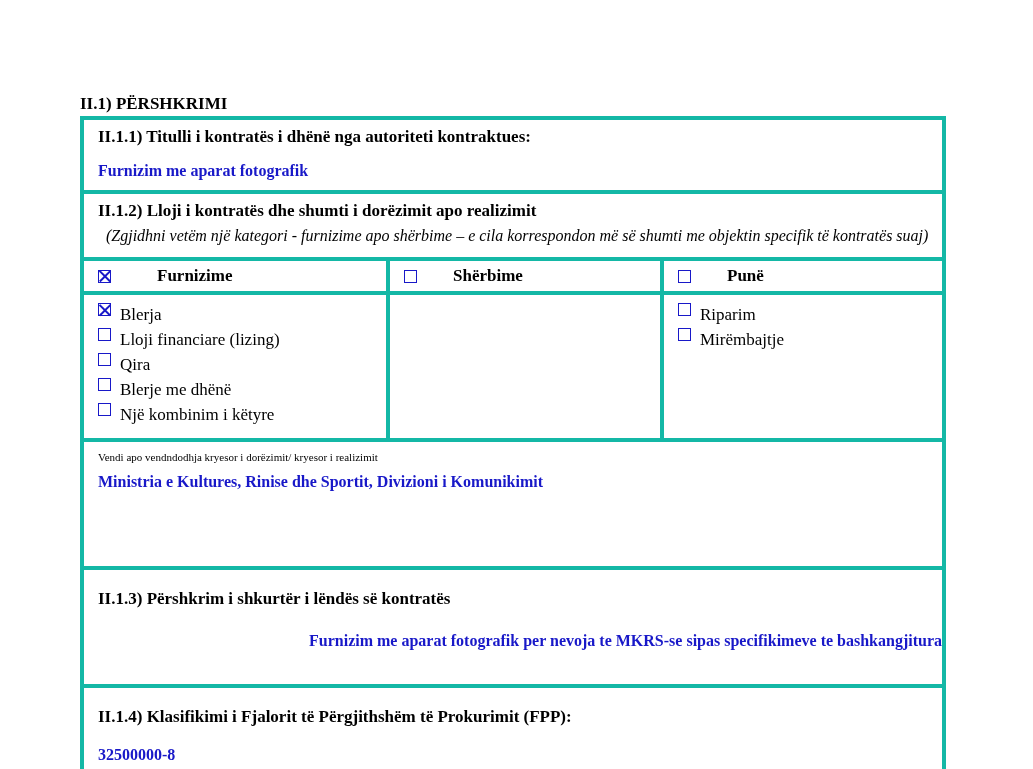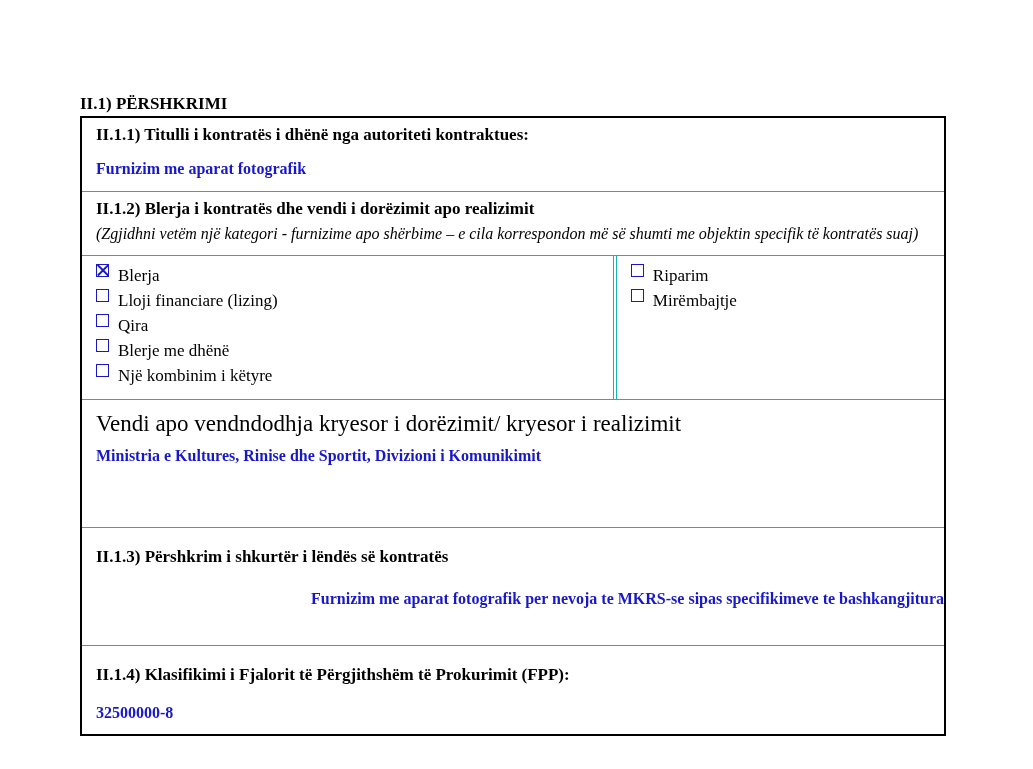--- a/index.html
+++ b/index.html
@@ -31,21 +31,21 @@
   }
   .doc-table {
     position: absolute;
     left: 80px;
     top: 116px;
     width: 866px;
     border: 2px solid #000;
     border-collapse: collapse;
   }
   .doc-table td {
-    border: 1px solid #14b8a6;
+    border: 4px solid #14b8a6;
     vertical-align: top;
     padding: 0;
   }
   .cell-pad {
     padding: 6px 0 8px 14px;
   }
   .b {
     font-weight: bold;
     font-size: 17px;
     line-height: 1.25;
@@ -55,21 +55,21 @@
     font-weight: bold;
     font-size: 16px;
     line-height: 1.3;
   }
   .ital {
     font-style: italic;
     font-size: 16px;
     line-height: 1.3;
   }
   .plain {
-    font-size: 23px;
+    font-size: 11px;
     line-height: 1.35;
   }
   .row-title-1 td { height: 74px; }
   .hdr-row td {
     height: 34px;
     text-align: left;
   }
   .cat-hdr {
     font-weight: bold;
     font-size: 17px;
@@ -134,26 +134,46 @@
           <div class="cell-pad">
             <div class="b">II.1.1) Titulli i kontratës i dhënë nga autoriteti kontraktues:</div>
             <div class="blue mt14">Furnizim me aparat fotografik</div>
           </div>
         </td>
       </tr>
 
       <tr>
         <td colspan="3">
           <div class="cell-pad" style="padding-bottom:10px;">
-            <div class="b">II.1.2)  Blerja i kontratës dhe vendi i dorëzimit apo realizimit</div>
-            <div class="ital" style="margin-top:5px; max-width:840px;">(Zgjidhni vetëm një kategori -  furnizime  apo shërbime – e cila korrespondon më së shumti me objektin specifik të kontratës suaj)</div>
-          </div>
-        </td>
-      </tr>
-
+            <div class="b">II.1.2)  Lloji i kontratës dhe shumti i dorëzimit apo realizimit</div>
+            <div class="ital" style="margin-top:5px; max-width:840px;margin-left:8px;">(Zgjidhni vetëm një kategori -  furnizime  apo shërbime – e cila korrespondon më së shumti me objektin specifik të kontratës suaj)</div>
+          </div>
+        </td>
+      </tr>
+
+      <tr class="hdr-row">
+        <td style="width:306px;">
+          <div class="cat-hdr">
+            <span class="chk checked"></span>
+            <span class="lbl">Furnizime</span>
+          </div>
+        </td>
+        <td style="width:274px;">
+          <div class="cat-hdr wide">
+            <span class="chk"></span>
+            <span class="lbl">Shërbime</span>
+          </div>
+        </td>
+        <td>
+          <div class="cat-hdr wide">
+            <span class="chk"></span>
+            <span class="lbl">Punë</span>
+          </div>
+        </td>
+      </tr>
 
       <tr>
         <td class="opt-cell">
           <div class="opt-list">
             <div class="opt">
               <span class="chk checked"></span>
               <span class="txt">Blerja</span>
             </div>
             <div class="opt">
               <span class="chk"></span>

